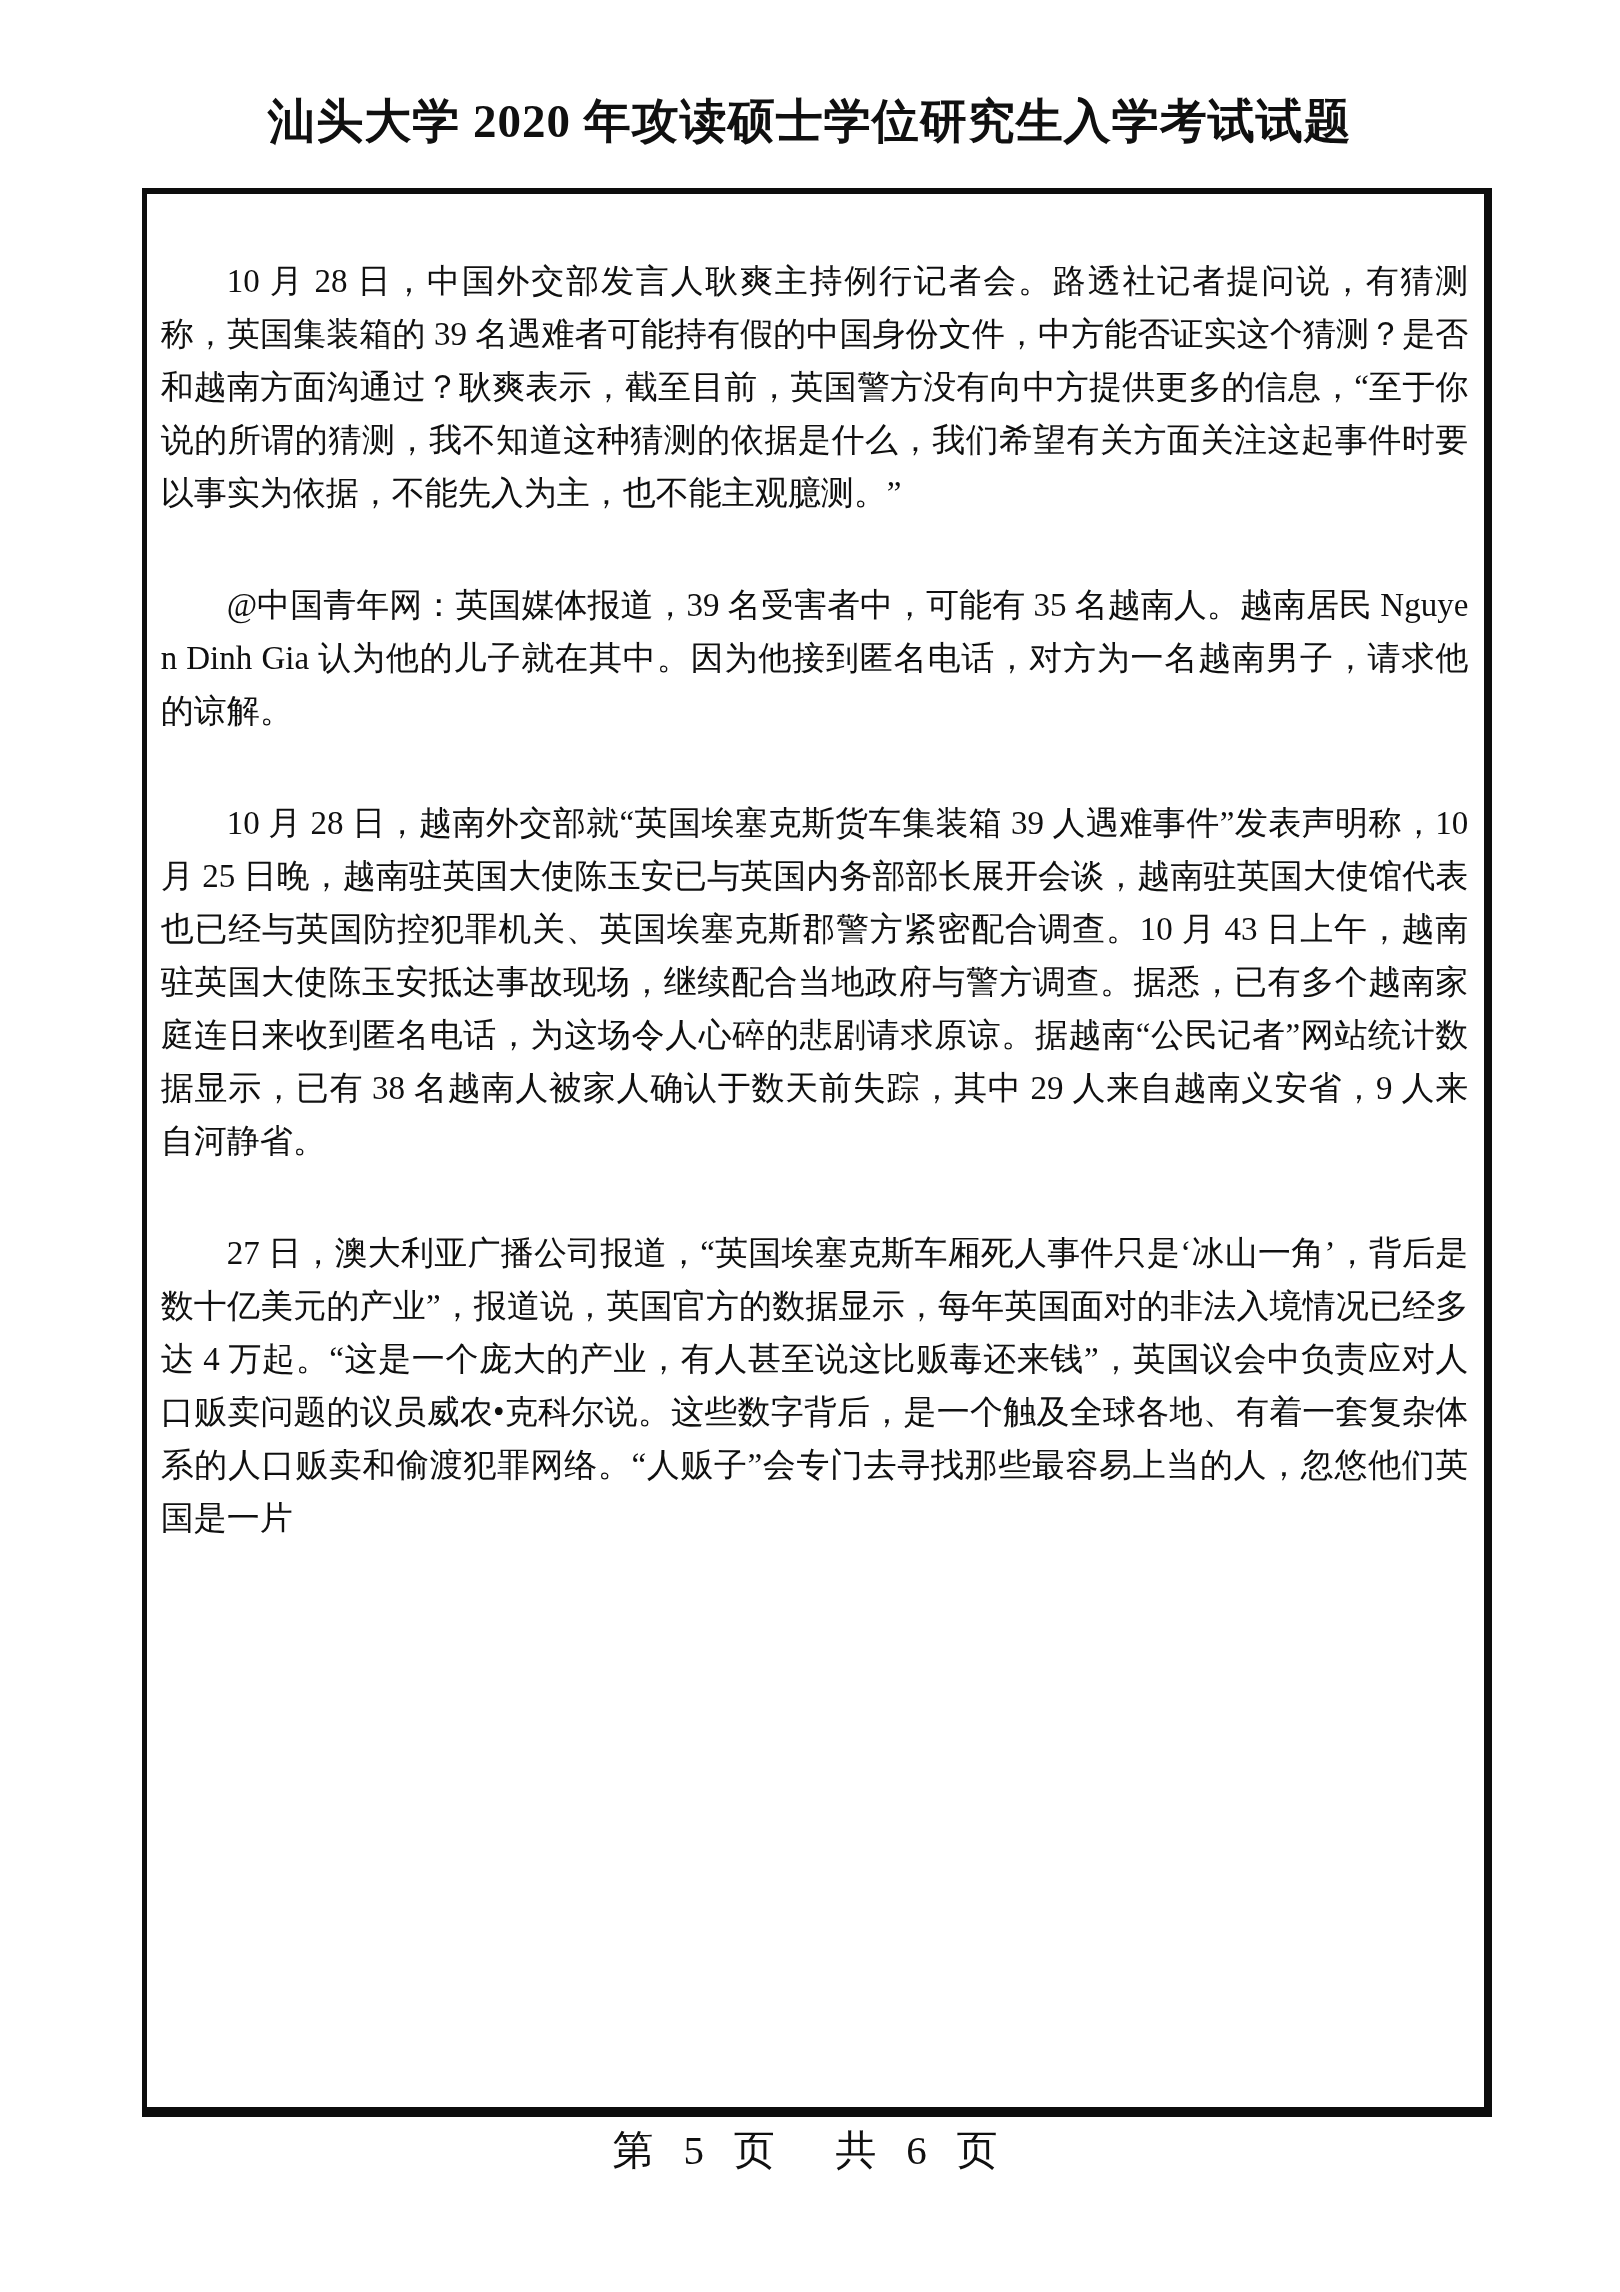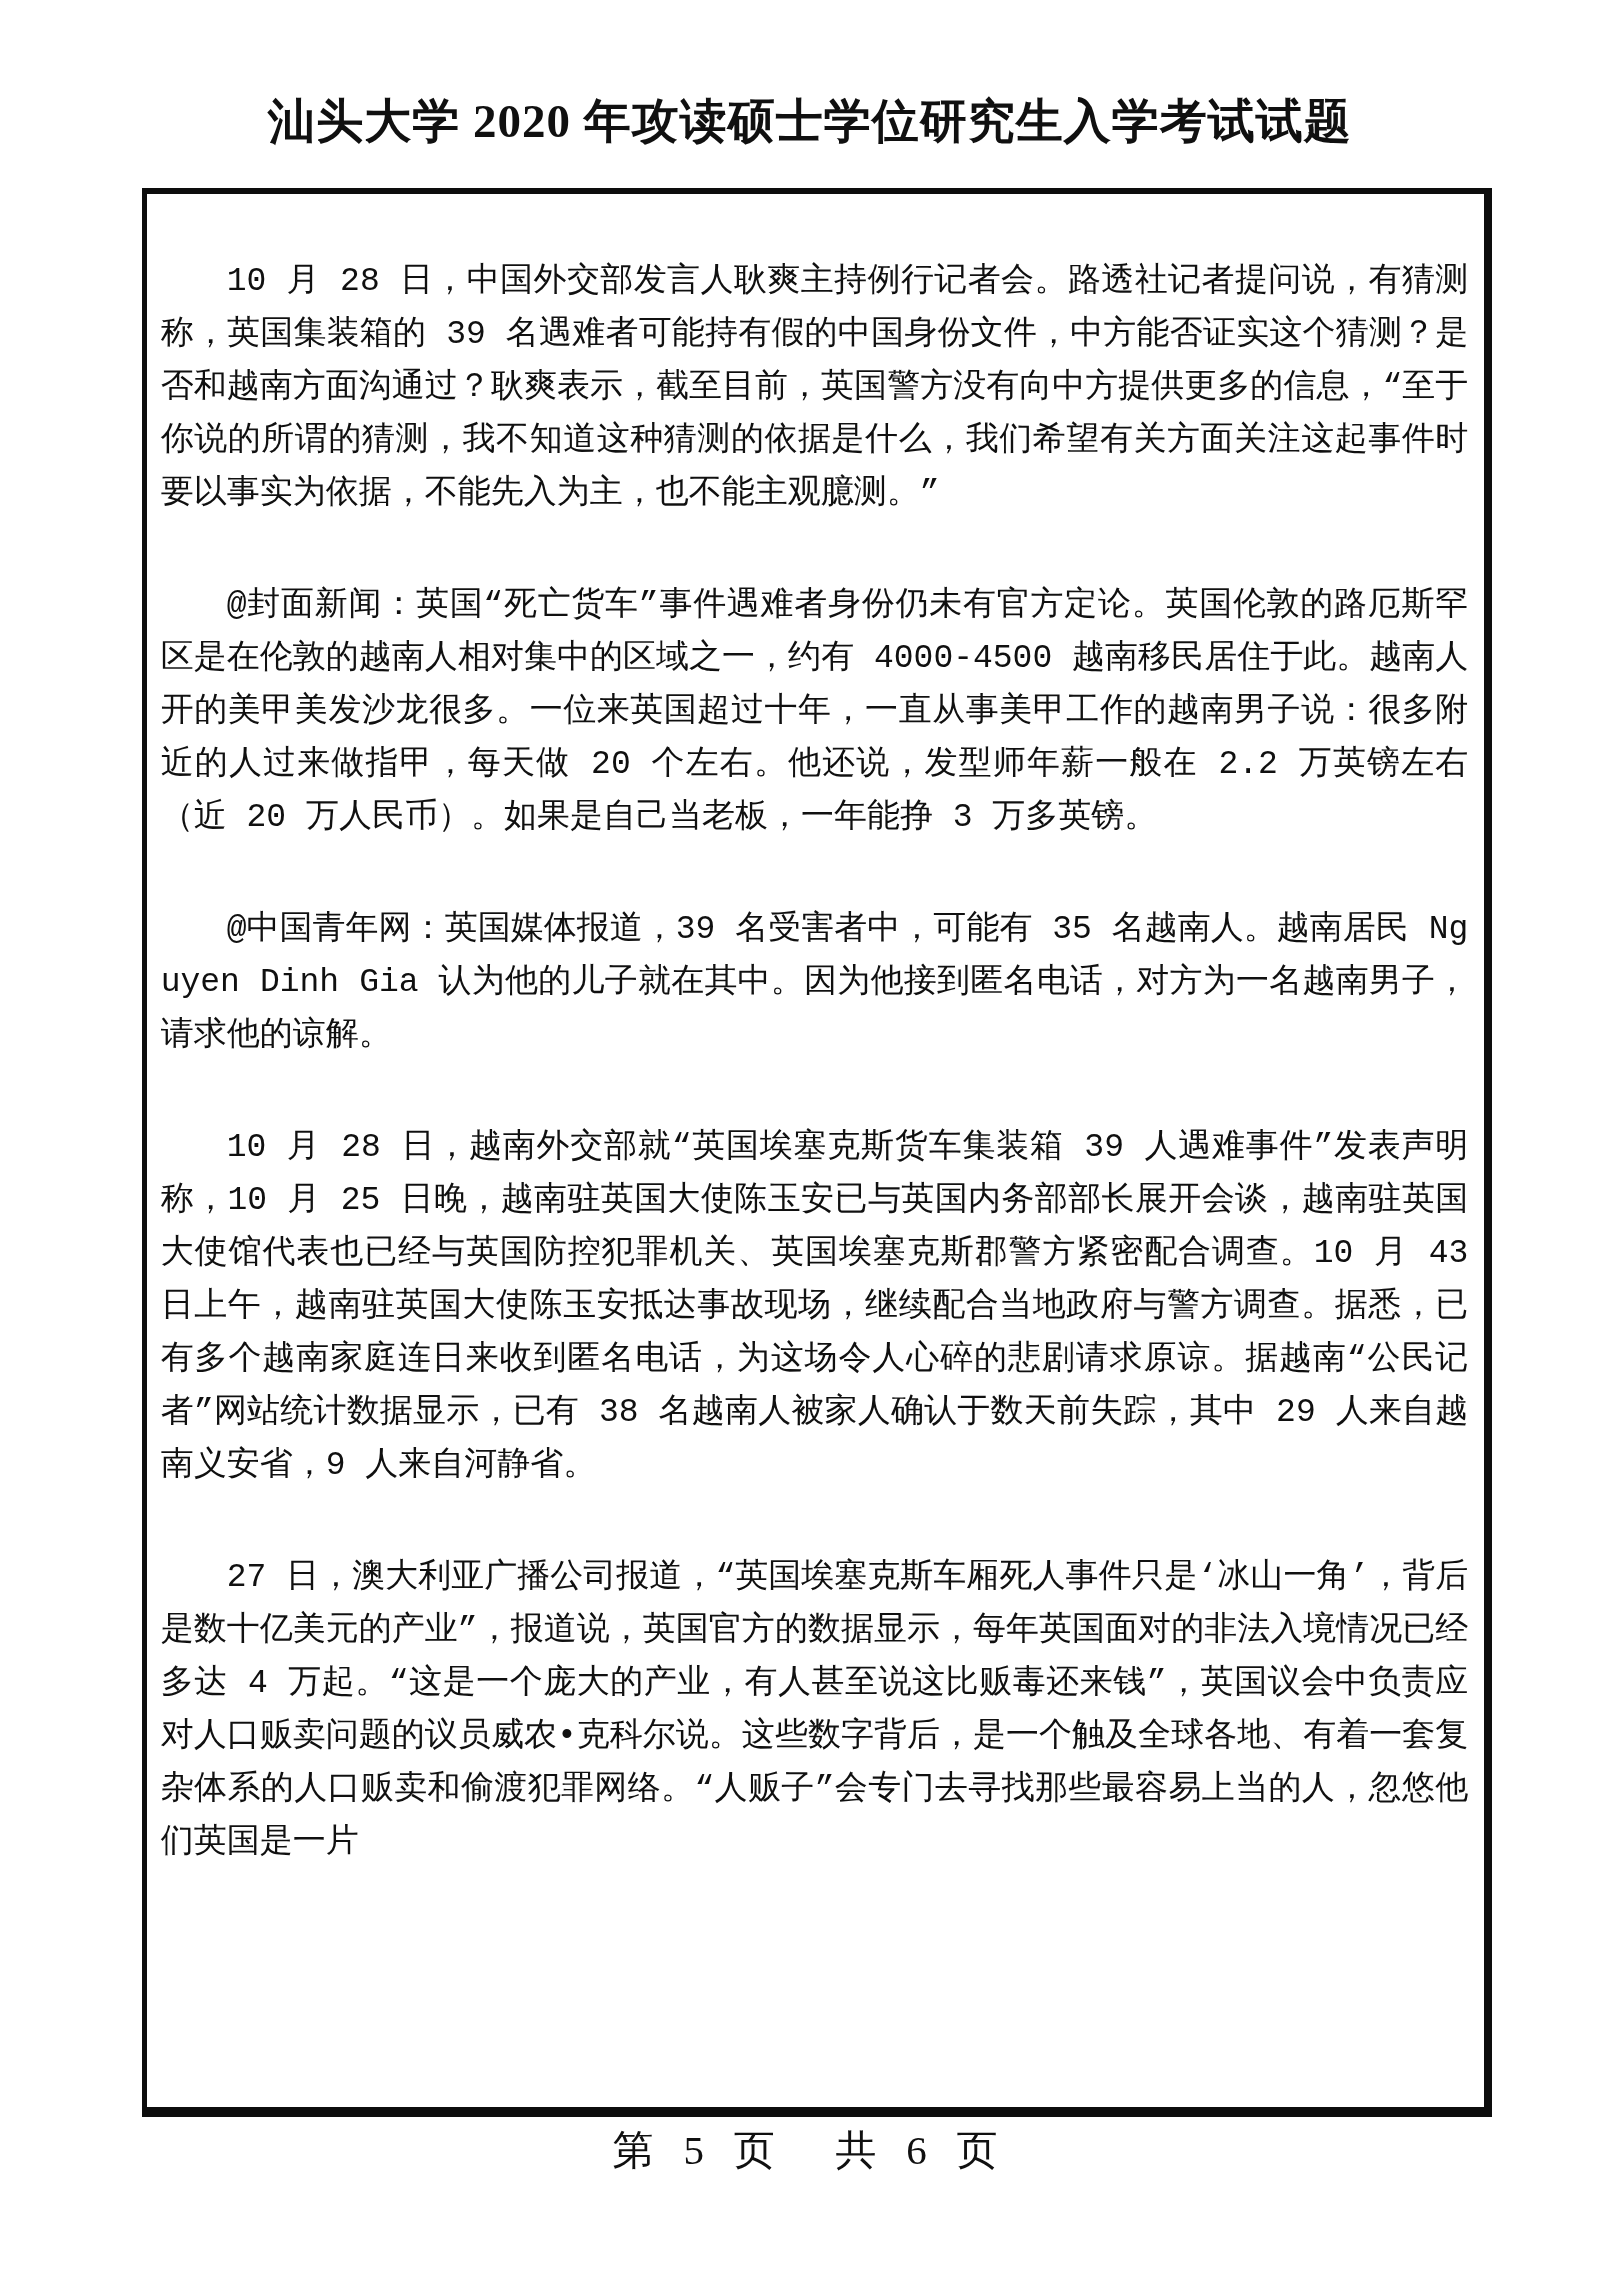--- a/index.html
+++ b/index.html
@@ -41,21 +41,20 @@
     padding: 61px 15.7px 0 13.7px;
     font-size: 33px;
     line-height: 53px;
     text-align: justify;
     text-justify: inter-ideograph;
   }
   .para {
     text-indent: 2em;
     margin: 0 0 59px 0;
     word-break: break-all;
-    font-family: Liberation Mono, monospace;
   }
   .page-footer {
     position: absolute;
     top: 2131px;
     left: 0;
     width: 100%;
     text-align: center;
     font-size: 41px;
     line-height: 39px;
     letter-spacing: 9.8px;
@@ -63,21 +62,20 @@
   }
 </style>
 </head>
 <body>
 
 <div class="page-title">汕头大学 2020 年攻读硕士学位研究生入学考试试题</div>
 
 <div class="doc-box">
   <div class="doc-body">
       <p class="para">10 月 28 日，中国外交部发言人耿爽主持例行记者会。路透社记者提问说，有猜测称，英国集装箱的 39 名遇难者可能持有假的中国身份文件，中方能否证实这个猜测？是否和越南方面沟通过？耿爽表示，截至目前，英国警方没有向中方提供更多的信息，“至于你说的所谓的猜测，我不知道这种猜测的依据是什么，我们希望有关方面关注这起事件时要以事实为依据，不能先入为主，也不能主观臆测。”</p>
-      <p class="para">@封面新闻：英国“死亡货车”事件遇难者身份仍未有官方定论。英国伦敦的路厄斯罕区是在伦敦的越南人相对集中的区域之一，约有 4000-4500 越南移民居住于此。越南人开的美甲美发沙龙很多。一位来英国超过十年，一直从事美甲工作的越南男子说：很多附近的人过来做指甲，每天做 20 个左右。他还说，发型师年薪一般在 2.2 万英镑左右（近 20 万人民币）。如果是自己当老板，一年能挣 3 万多英镑。</p>
       <p class="para">@中国青年网：英国媒体报道，39 名受害者中，可能有 35 名越南人。越南居民 Nguyen Dinh Gia 认为他的儿子就在其中。因为他接到匿名电话，对方为一名越南男子，请求他的谅解。</p>
       <p class="para">10 月 28 日，越南外交部就“英国埃塞克斯货车集装箱 39 人遇难事件”发表声明称，10 月 25 日晚，越南驻英国大使陈玉安已与英国内务部部长展开会谈，越南驻英国大使馆代表也已经与英国防控犯罪机关、英国埃塞克斯郡警方紧密配合调查。10 月 43 日上午，越南驻英国大使陈玉安抵达事故现场，继续配合当地政府与警方调查。据悉，已有多个越南家庭连日来收到匿名电话，为这场令人心碎的悲剧请求原谅。据越南“公民记者”网站统计数据显示，已有 38 名越南人被家人确认于数天前失踪，其中 29 人来自越南义安省，9 人来自河静省。</p>
       <p class="para">27 日，澳大利亚广播公司报道，“英国埃塞克斯车厢死人事件只是‘冰山一角’，背后是数十亿美元的产业”，报道说，英国官方的数据显示，每年英国面对的非法入境情况已经多达 4 万起。“这是一个庞大的产业，有人甚至说这比贩毒还来钱”，英国议会中负责应对人口贩卖问题的议员威农•克科尔说。这些数字背后，是一个触及全球各地、有着一套复杂体系的人口贩卖和偷渡犯罪网络。“人贩子”会专门去寻找那些最容易上当的人，忽悠他们英国是一片</p>
     </div>
 </div>
 
 <div class="page-footer">第 5 页　共 6 页</div>
 
 
 </body></html>

